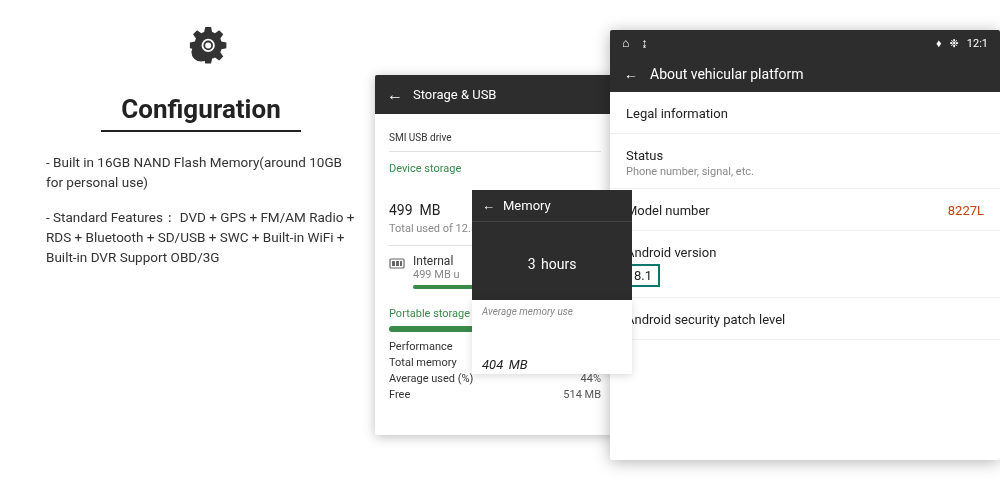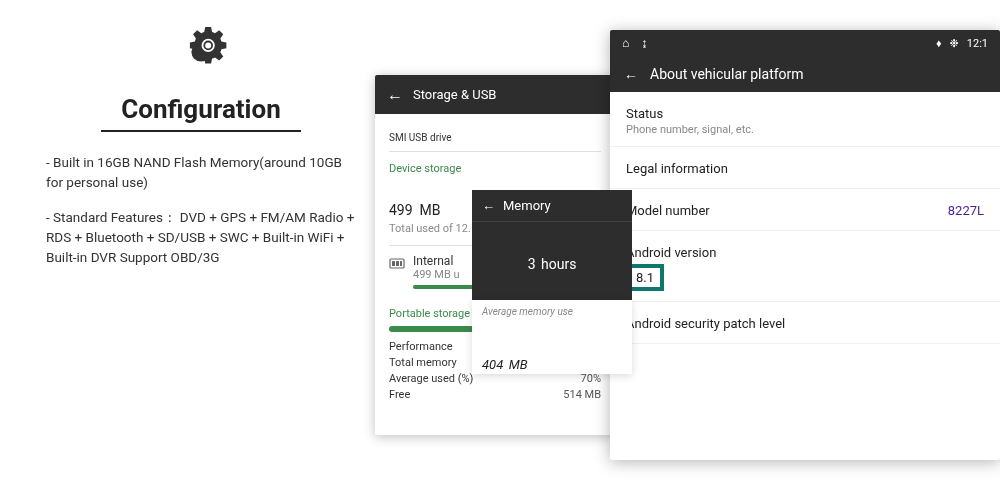--- a/index.html
+++ b/index.html
@@ -283,34 +283,34 @@
       font-size: 13px;
       color: #222;
       margin-bottom: 2px;
     }
     .about-item-sub {
       font-size: 11px;
       color: #888;
     }
     .android-version-box {
       display: inline-block;
-      border: 4px solid #0f766e;
+      border: 2px solid #0f766e;
       padding: 2px 6px;
       margin-top: 2px;
       font-size: 13px;
       color: #222;
     }
     .about-item-right {
       display: flex;
       justify-content: space-between;
       align-items: flex-start;
     }
     .about-item-right-val {
       font-size: 13px;
-      color: #4c1d95;
+      color: #c2410c;
     }
   </style>
 </head>
 <body>
 
 <div class="left-panel">
   <div class="config-icon">
     <svg viewBox="0 0 100 100" fill="none" xmlns="http://www.w3.org/2000/svg">
       <circle cx="50" cy="50" r="16" fill="#333"></circle>
       <path d="M50 10 L55 25 L65 20 L60 35 L75 35 L65 45 L70 60 L55 55 L50 70 L45 55 L30 60 L35 45 L25 35 L40 35 L35 20 L45 25 Z" fill="none"></path>
@@ -367,21 +367,21 @@
       <div class="storage-stats-row">
         <span>Performance</span>
         <span class="storage-stats-val">Normal</span>
       </div>
       <div class="storage-stats-row">
         <span>Total memory</span>
         <span class="storage-stats-val">0.90 GB</span>
       </div>
       <div class="storage-stats-row">
         <span>Average used (%)</span>
-        <span class="storage-stats-val">70%</span>
+        <span class="storage-stats-val">44%</span>
       </div>
       <div class="storage-stats-row">
         <span>Free</span>
         <span class="storage-stats-val">514 MB</span>
       </div>
     </div>
   </div>
 </div>
 
 <div class="memory-overlay">
@@ -417,26 +417,26 @@
       <span>12:1</span>
     </div>
   </div>
   <div class="about-header">
     <span>←</span>
     <span>About vehicular platform</span>
   </div>
   <div class="about-body">
 
     <div class="about-item">
+      <div class="about-item-title">Legal information</div>
+    </div>
+
+    <div class="about-item">
       <div class="about-item-title">Status</div>
       <div class="about-item-sub">Phone number, signal, etc.</div>
-    </div>
-
-    <div class="about-item">
-      <div class="about-item-title">Legal information</div>
     </div>
 
     <div class="about-item">
       <div class="about-item-right">
         <div class="about-item-title">Model number</div>
         <div class="about-item-right-val">8227L</div>
       </div>
     </div>
 
     <div class="about-item">

